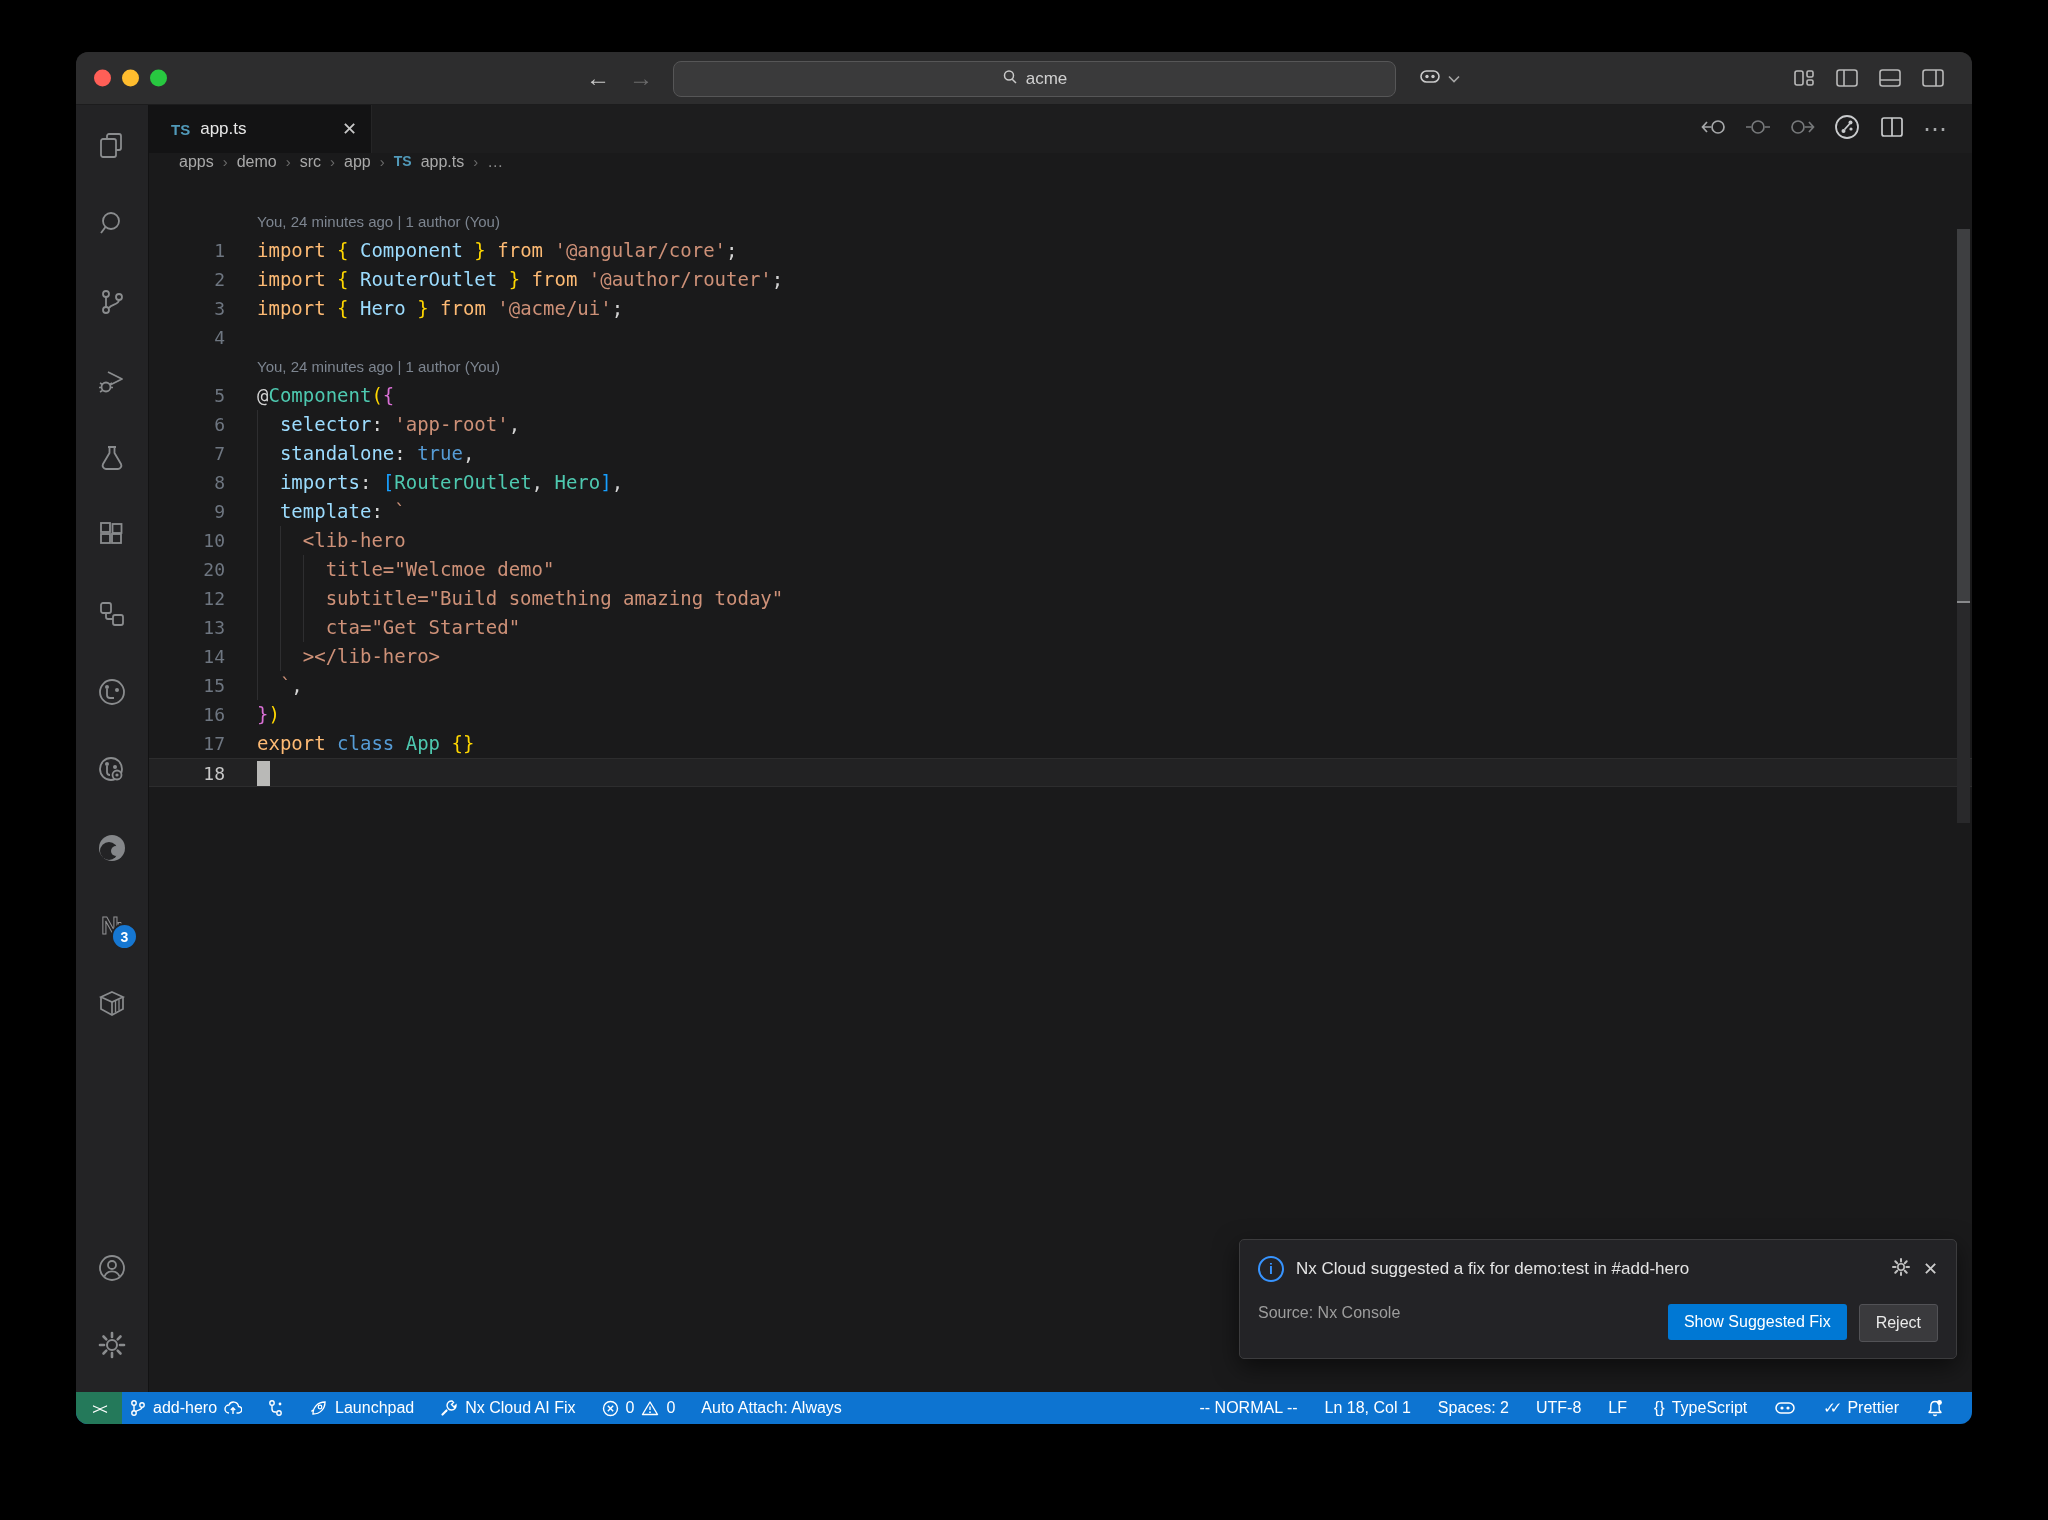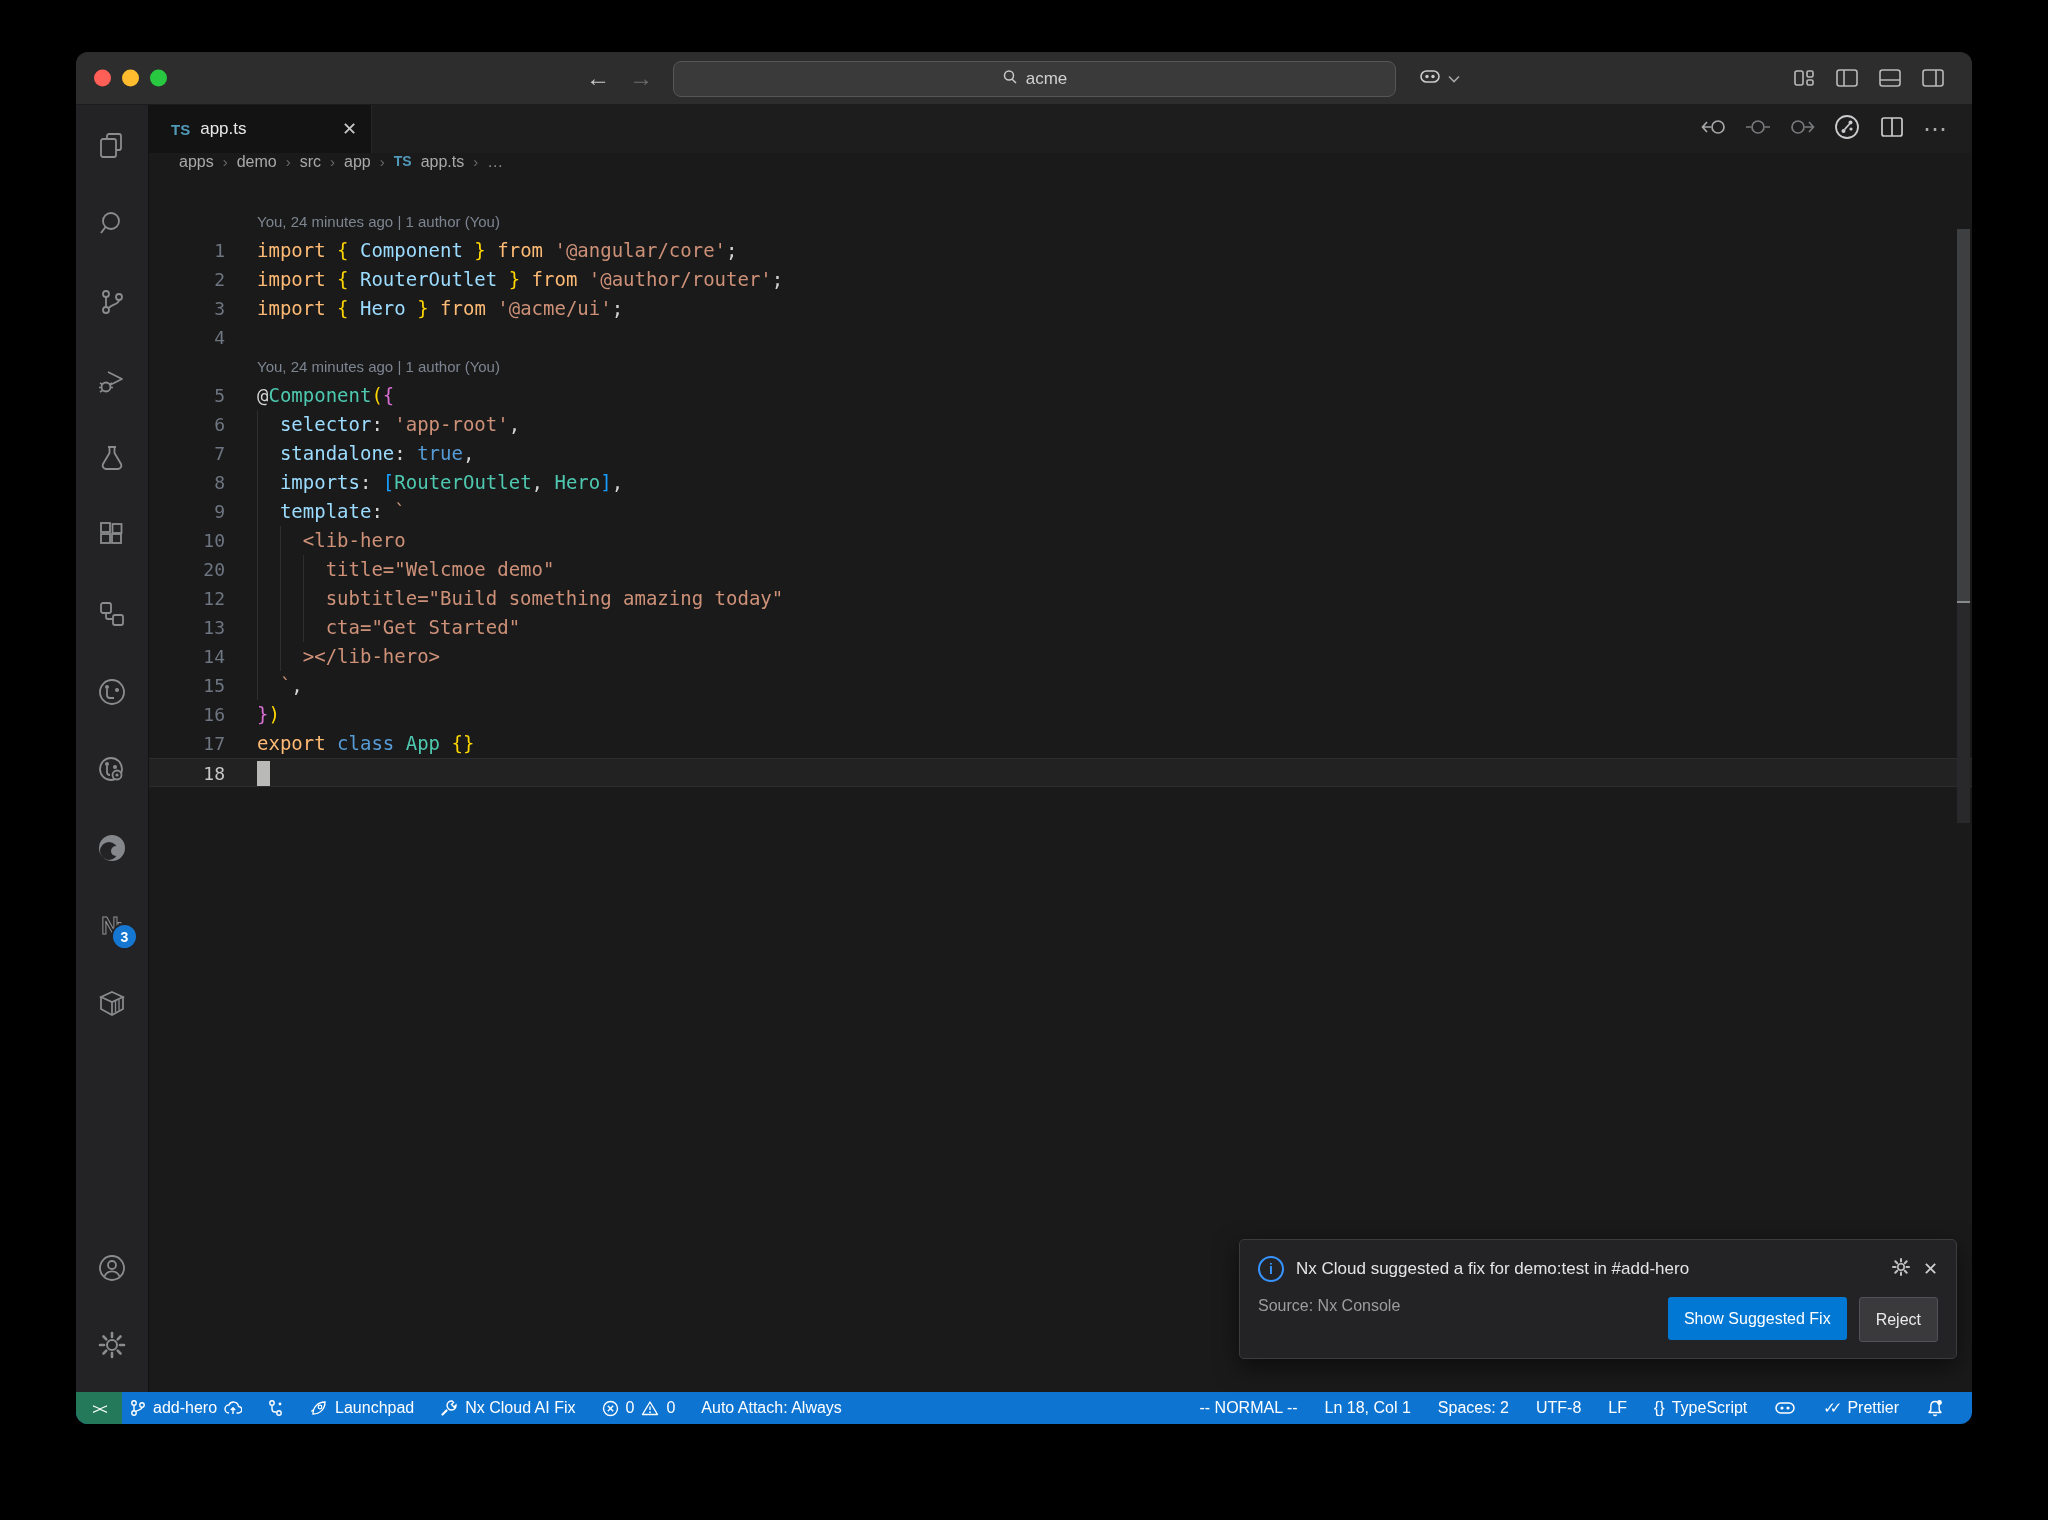--- a/index.html
+++ b/index.html
@@ -70,21 +70,21 @@
   .toast{position:absolute;right:15px;bottom:33px;width:716px;height:118px;background:#232326;
          border:1px solid #3c3c3e;border-radius:5px;box-shadow:0 8px 24px rgba(0,0,0,.55);
          display:flex;flex-direction:column;z-index:5;}
   .toast-head{display:flex;align-items:center;gap:12px;padding:16px 18px 0 18px;}
   .toast-title{color:#e4e4e4;font-size:17px;flex:1;}
   .info-ic{width:22px;height:22px;border:2px solid #3794ff;border-radius:50%;color:#3794ff;
            display:flex;align-items:center;justify-content:center;font-size:14px;font-weight:bold;flex:0 0 22px;}
   .toast-x{color:#cccccc;font-size:18px;}
   .toast-foot{display:flex;align-items:flex-start;padding:0 18px 16px 18px;margin-top:auto;gap:12px;}
   .toast-src{color:#9d9d9d;font-size:16px;flex:1;}
-  .btn{height:43px;display:flex;align-items:center;padding:0 16px;font-size:16px;border-radius:3px;}
+  .btn{height:36px;display:flex;align-items:center;padding:0 16px;font-size:16px;border-radius:3px;}
   .btn.primary{background:#0078d4;color:#fff;}
   .btn.secondary{background:#3a3a3d;color:#eaeaea;border:1px solid #525256;}
   
   .statusbar{height:32px;flex:0 0 32px;background:#0d74d1;display:flex;align-items:stretch;color:#fff;font-size:16px;}
   .remote{width:46px;background:#24795a;display:flex;align-items:center;justify-content:center;
           font-size:15px;letter-spacing:-2px;}
   .sb-left{display:flex;align-items:center;gap:26px;padding-left:8px;}
   .sb-right{margin-left:auto;display:flex;gap:27px;padding-right:28px;}
   .sitem{display:flex;align-items:center;gap:7px;white-space:nowrap;}
   .sitem svg{display:block;}

